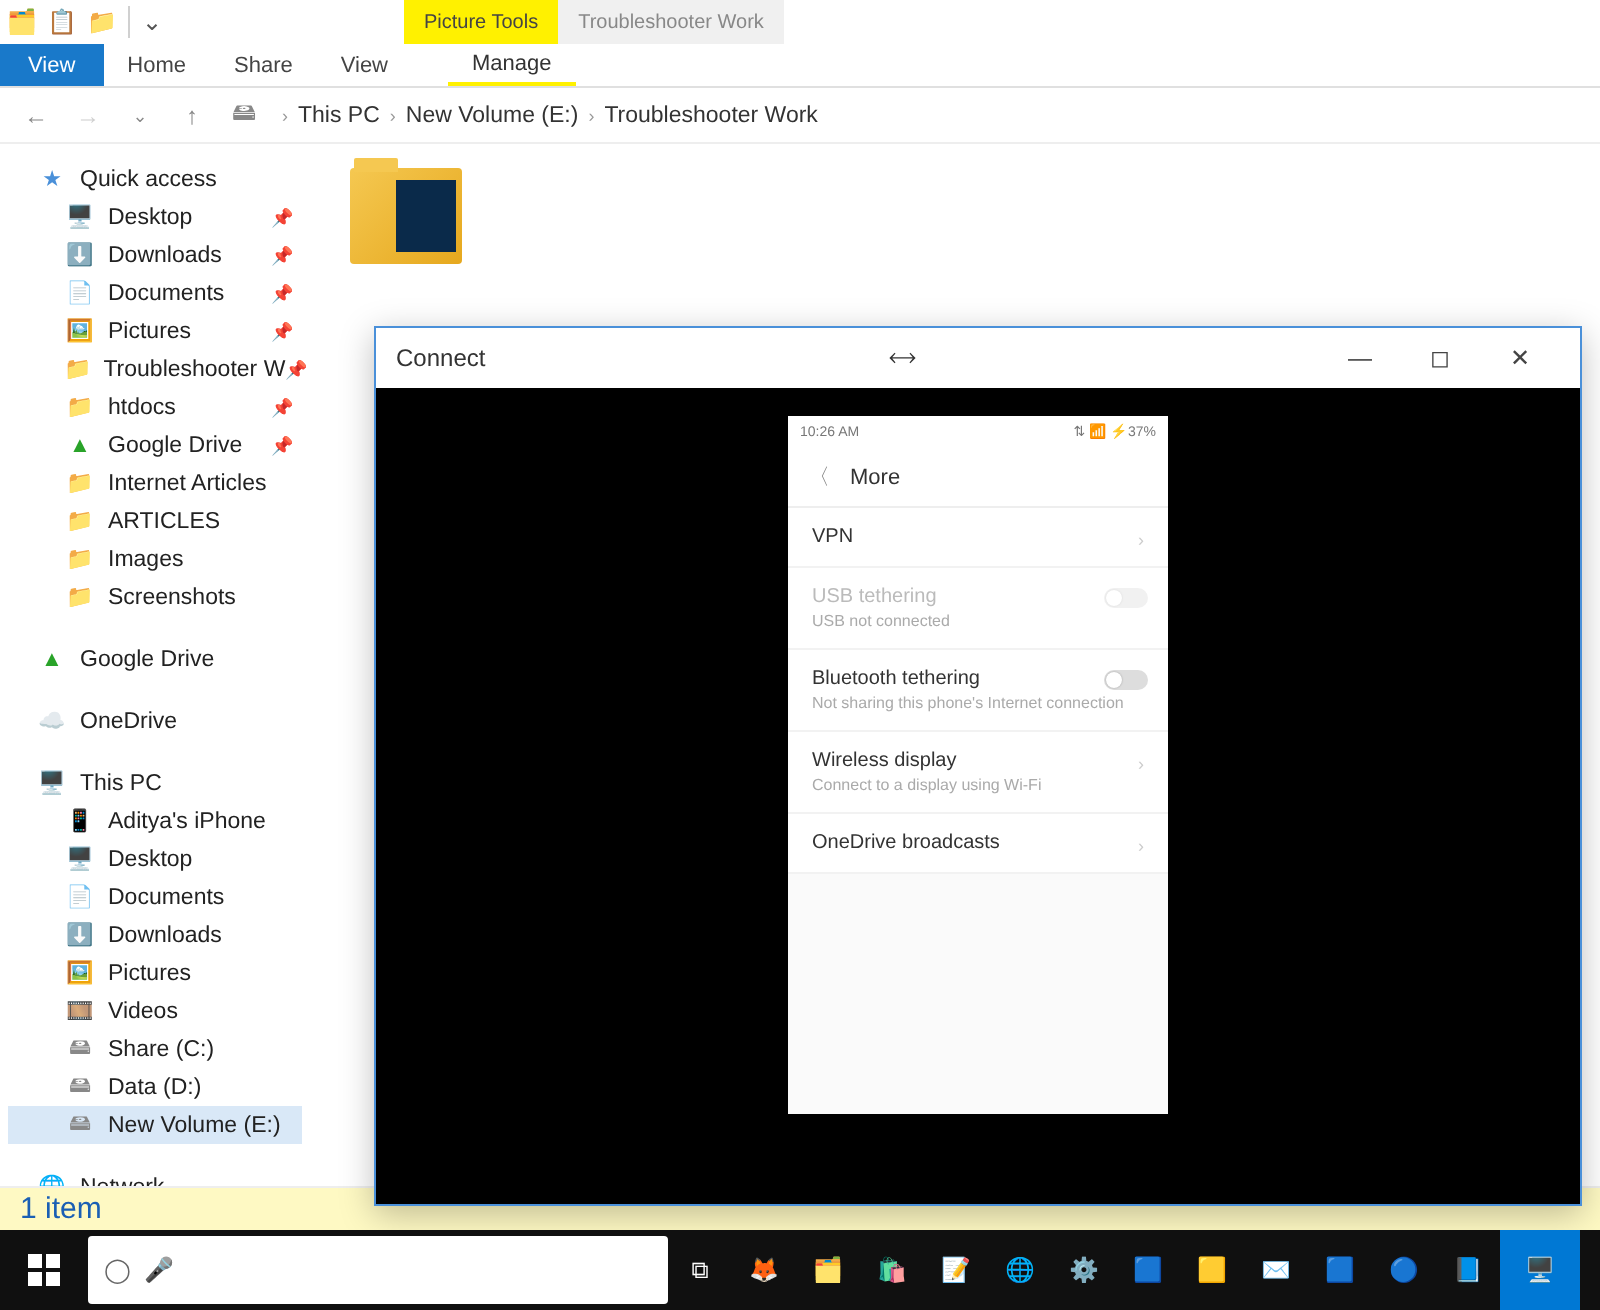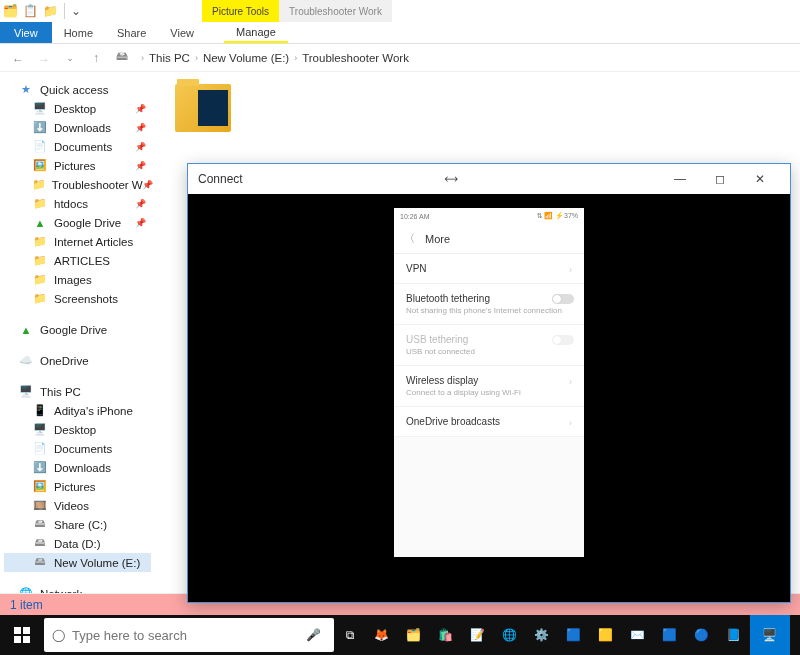--- a/index.html
+++ b/index.html
@@ -36,21 +36,21 @@
   .side-icon { width: 16px; height: 16px; margin-right: 6px; display: inline-flex; align-items: center; justify-content: center; font-size: 11px; }
   .pin { margin-left: auto; margin-right: 4px; color: #888; font-size: 9px; }
 
   .content { flex: 1; padding: 12px 8px; }
   .folder-item { width: 80px; display: flex; flex-direction: column; align-items: center; gap: 4px; }
   .folder-thumb { width: 56px; height: 48px; background: linear-gradient(135deg,#f5c851 0%,#e6a81e 100%); border-radius: 2px; position: relative; }
   .folder-thumb::before { content:""; position:absolute; top:-5px; left:2px; width:22px; height:7px; background:#f5c851; border-radius:1px 1px 0 0; }
   .folder-thumb-inner { position:absolute; right:3px; top:6px; width:30px; height:36px; background:#0a2a4a; }
 
   
-  .statusbar { position: absolute; left: 0; right: 0; bottom: 40px; height: 22px; display: flex; align-items: center; padding: 0 10px; font-size: 12px; color: #1a5fb4; border-top: 1px solid #eee; background:#fca5a5; }
+  .statusbar { position: absolute; left: 0; right: 0; bottom: 40px; height: 22px; display: flex; align-items: center; padding: 0 10px; font-size: 15px; color: #1a5fb4; border-top: 1px solid #eee; background:#fef9c3; }
 
   
   .taskbar { position: absolute; left: 0; right: 0; bottom: 0; height: 40px; background: #101010; display: flex; align-items: center; }
   .start { width: 44px; height: 40px; display: flex; align-items: center; justify-content: center; color:#fff; }
   .search { flex: 0 0 290px; height: 34px; margin: 3px 0; background: #fff; border-radius: 2px; display: flex; align-items: center; padding: 0 8px; }
   .search input { border: none; outline: none; flex: 1; font-size: 13px; color: #666; background: transparent; }
   .search-ico { width: 20px; color: #666; }
   .tb-icons { display: flex; align-items: center; height: 40px; }
   .tb-item { width: 32px; height: 40px; display: flex; align-items: center; justify-content: center; }
 
@@ -268,29 +268,29 @@
         <span class="right">⇅ 📶 ⚡37%</span>
       </div>
       <div class="ph-header">
         <span style="color:#888">〈</span>
         <span>More</span>
       </div>
       <div class="ph-row">
         <div class="ph-row-title">VPN</div>
         <div class="ph-chevron">›</div>
       </div>
+      <div class="ph-row disabled">
+        <div class="ph-row-title">USB tethering</div>
+        <div class="ph-row-sub">USB not connected</div>
+        <div class="ph-toggle" style="opacity:.4"></div>
+      </div>
       <div class="ph-row">
         <div class="ph-row-title">Bluetooth tethering</div>
         <div class="ph-row-sub">Not sharing this phone's Internet connection</div>
         <div class="ph-toggle"></div>
-      </div>
-      <div class="ph-row disabled">
-        <div class="ph-row-title">USB tethering</div>
-        <div class="ph-row-sub">USB not connected</div>
-        <div class="ph-toggle" style="opacity:.4"></div>
       </div>
       <div class="ph-row">
         <div class="ph-row-title">Wireless display</div>
         <div class="ph-row-sub">Connect to a display using Wi-Fi</div>
         <div class="ph-chevron">›</div>
       </div>
       <div class="ph-row">
         <div class="ph-row-title">OneDrive broadcasts</div>
         <div class="ph-chevron">›</div>
       </div>
@@ -303,21 +303,20 @@
   <div class="start">
     <svg width="16" height="16" viewBox="0 0 16 16">
         <rect x="0" y="0" width="7" height="7" fill="#fff"></rect>
         <rect x="9" y="0" width="7" height="7" fill="#fff"></rect>
         <rect x="0" y="9" width="7" height="7" fill="#fff"></rect>
         <rect x="9" y="9" width="7" height="7" fill="#fff"></rect>
       </svg>
   </div>
   <div class="search">
     <span class="search-ico">◯</span>
-    <input placeholder="Type here to search" style="">
     <span class="search-ico">🎤</span>
   </div>
   <div class="tb-icons">
     <div class="tb-item" style="color:#fff">⧉</div>
     <div class="tb-item">🦊</div>
     <div class="tb-item">🗂️</div>
     <div class="tb-item">🛍️</div>
     <div class="tb-item">📝</div>
     <div class="tb-item">🌐</div>
     <div class="tb-item">⚙️</div>

